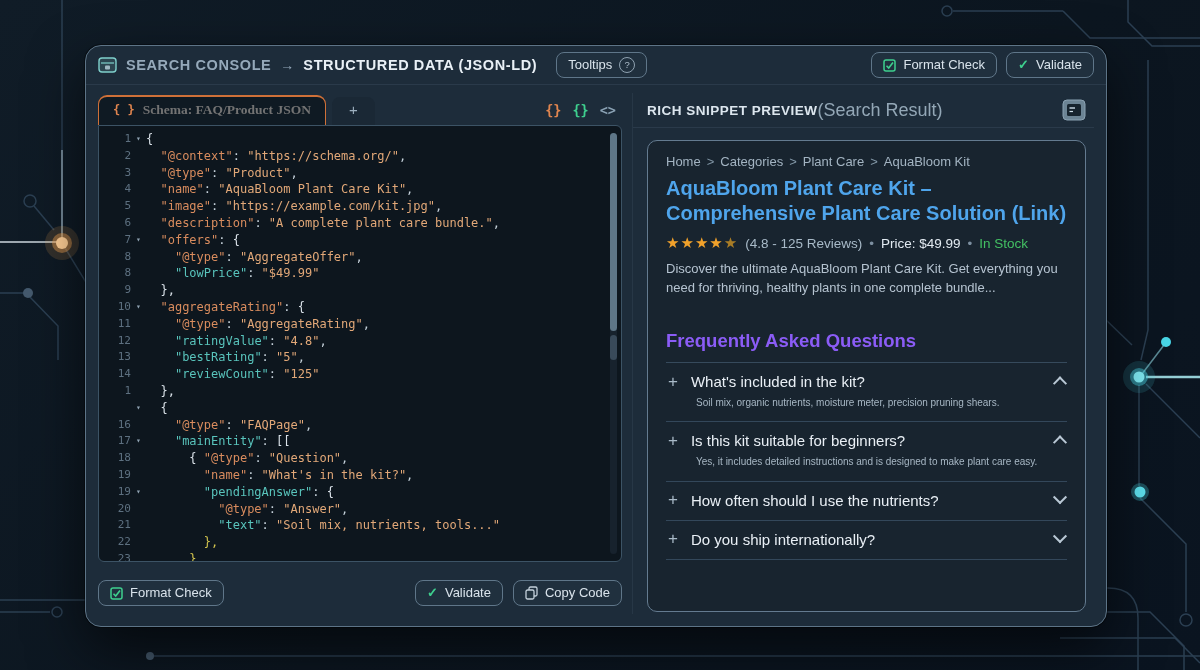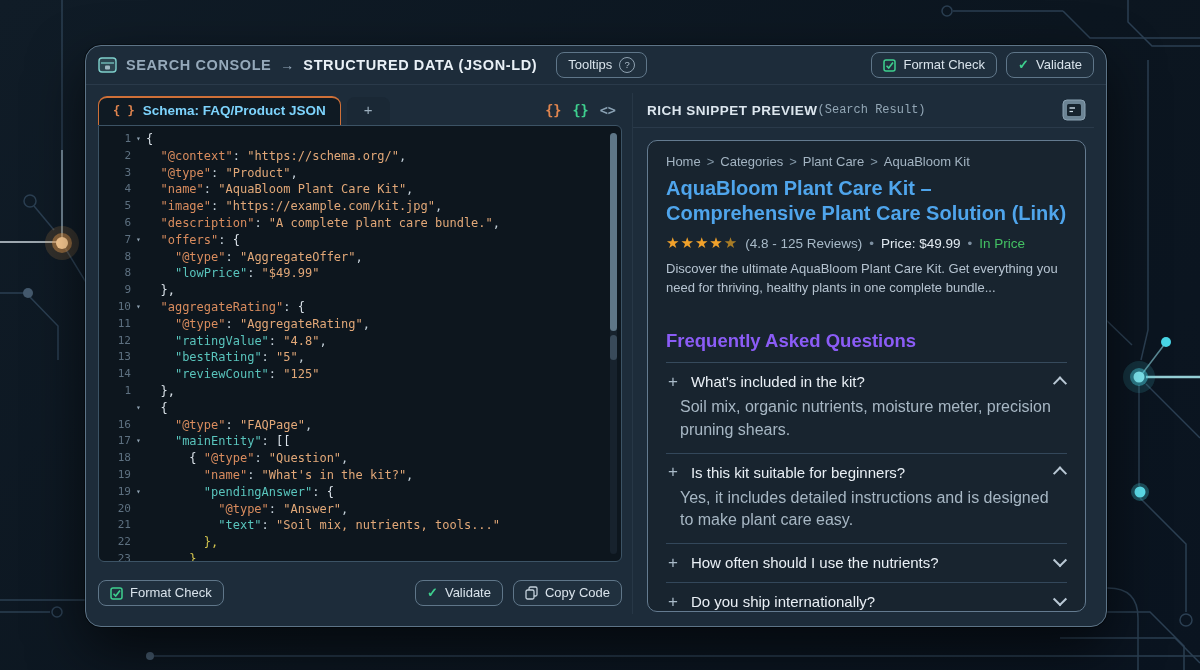--- a/index.html
+++ b/index.html
@@ -30,21 +30,21 @@
 
   .app-body{flex:1;display:flex;padding:8px 12px 12px 12px;min-height:0;}
 
   
   .editor-col{width:524px;flex:none;display:flex;flex-direction:column;min-height:0;}
   .tabbar{height:32px;flex:none;display:flex;align-items:flex-end;gap:6px;}
   .tab-active{display:flex;align-items:center;gap:8px;background:#0f1a23;
        border:1px solid #cf7038;border-top-width:2px;border-bottom:none;
        border-radius:9px 9px 0 0;padding:5px 14px 7px;cursor:pointer;}
   .tab-active .tab-braces{color:#e0854f;font-family:"DejaVu Sans Mono",monospace;font-weight:bold;font-size:12px;}
-  .tab-active .tab-label{color:#7dd3fc;font-weight:bold;font-size:13.5px;}
+  .tab-active .tab-label{color:#737373;font-weight:bold;font-size:13.5px;font-family:Liberation Serif, serif;}
   .tab-plus{background:#1a2835;border-radius:8px 8px 0 0;padding:4px 17px 7px;
        color:#9db0bf;font-size:15px;cursor:pointer;}
   .tab-icons{margin-left:auto;display:flex;gap:11px;padding:0 6px 7px 0;
        font-family:"DejaVu Sans Mono",monospace;font-size:13.5px;font-weight:bold;}
   .ti-orange{color:#e0854f;cursor:pointer;} .ti-green{color:#3ecf8e;cursor:pointer;}
   .ti-slate{color:#8ba2b4;cursor:pointer;}
 
   .editor{flex:1;position:relative;background:#0d161e;border:1px solid #3c5365;
        border-radius:0 6px 6px 6px;overflow:hidden;
        font-family:"DejaVu Sans Mono",monospace;font-size:12px;line-height:16.8px;
@@ -61,21 +61,21 @@
 
   .editor-footer{height:42px;flex:none;display:flex;align-items:center;gap:10px;padding-top:10px;}
   .push-right{margin-left:auto;}
 
   
   .preview-col{flex:1;margin-left:10px;display:flex;flex-direction:column;min-height:0;
        border-left:1px solid rgba(160,190,215,.08);}
   .preview-header{height:34px;flex:none;display:flex;align-items:center;
        padding:0 8px 0 14px;border-bottom:1px solid rgba(160,190,215,.10);}
   .ph-title{color:#dce6ee;font-weight:bold;font-size:13.5px;letter-spacing:.5px;}
-  .ph-sub{color:#93a7b6;font-size:12px;font-family:Liberation Mono, monospace;}
+  .ph-sub{color:#93a7b6;font-size:18px;}
   .ph-icon{margin-left:auto;cursor:pointer;display:flex;}
 
   .snippet-card{flex:1;margin:12px 8px 2px 14px;background:#18242f;
        border:1px solid #647b90;border-radius:10px;padding:13px 18px 16px;overflow:hidden;}
   .breadcrumb{color:#a3b4c2;font-size:13px;}
   .bc-sep{color:#8297a7;margin:0 6px;}
   .bc-item{cursor:pointer;}
   .snippet-title{color:#4fa5ec;font-size:20px;font-weight:bold;line-height:1.26;
        margin:7px 0 8px;cursor:pointer;}
   .rating-row{display:flex;align-items:center;gap:7px;font-size:13.5px;white-space:nowrap;}
@@ -88,21 +88,21 @@
   .snippet-desc{color:#b5c3d0;font-size:13px;line-height:1.42;margin-top:8px;}
   .faq-heading{color:#8b5cf6;font-size:18.5px;font-weight:bold;margin:33px 0 0;
        padding-bottom:10px;border-bottom:1px solid #364a5c;}
   .faq-item{border-bottom:1px solid #33475a;padding:10px 2px 11px;}
   .faq-q{display:flex;align-items:center;gap:13px;cursor:pointer;}
   .plus{color:#a9bac8;font-size:17px;line-height:14px;}
   .q-text{color:#e9eff5;font-size:15px;}
   .chev{margin-left:auto;width:8px;height:8px;border-right:2px solid #b9c8d5;
        border-bottom:2px solid #b9c8d5;transform:rotate(45deg) translate(-2px,-2px);}
   .chev.up{transform:rotate(225deg) translate(-1px,-1px);}
-  .faq-a{color:#a7b7c4;font-size:16px;line-height:1.42;margin:6px 0 0 12px;}
+  .faq-a{color:#a7b7c4;font-size:10px;line-height:1.42;margin:6px 0 0 28px;}
 </style>
 </head>
 <body>
 
 <div class="stage">
 
   <svg class="bg-circuit" viewBox="0 0 1200 670">
     <g stroke="#2b3f52" stroke-width="1.5" fill="none">
       <line x1="62" y1="0" x2="62" y2="240"></line>
       <circle cx="30" cy="201" r="6"></circle>
@@ -268,21 +268,21 @@
 
         <div class="snippet-card">
           <div class="breadcrumb" id="snippet-breadcrumb"><span class="bc-item">Home</span><span class="bc-sep">&gt;</span><span class="bc-item">Categories</span><span class="bc-sep">&gt;</span><span class="bc-item">Plant Care</span><span class="bc-sep">&gt;</span><span class="bc-item">AquaBloom Kit</span></div>
           <div class="snippet-title">AquaBloom Plant Care Kit – Comprehensive Plant Care Solution (Link)</div>
           <div class="rating-row">
             <span class="stars" id="stars"><span class="star">★</span><span class="star">★</span><span class="star">★</span><span class="star">★</span><span class="star dim">★</span></span>
             <span class="rating-text">(4.8 - 125 Reviews)</span>
             <span class="dot-sep">•</span>
             <span class="price-text">Price: $49.99</span>
             <span class="dot-sep">•</span>
-            <span class="stock-text">In Price</span>
+            <span class="stock-text">In Stock</span>
           </div>
           <div class="snippet-desc">Discover the ultimate AquaBloom Plant Care Kit. Get everything you need for thriving, healthy plants in one complete bundle...</div>
           <div class="faq-heading">Frequently Asked Questions</div>
           <div id="faq-list">
               <div class="faq-item">
                 <div class="faq-q">
                   <span class="plus">+</span>
                   <span class="q-text">What's included in the kit?</span>
                   <span class="chev up"></span>
                 </div>

